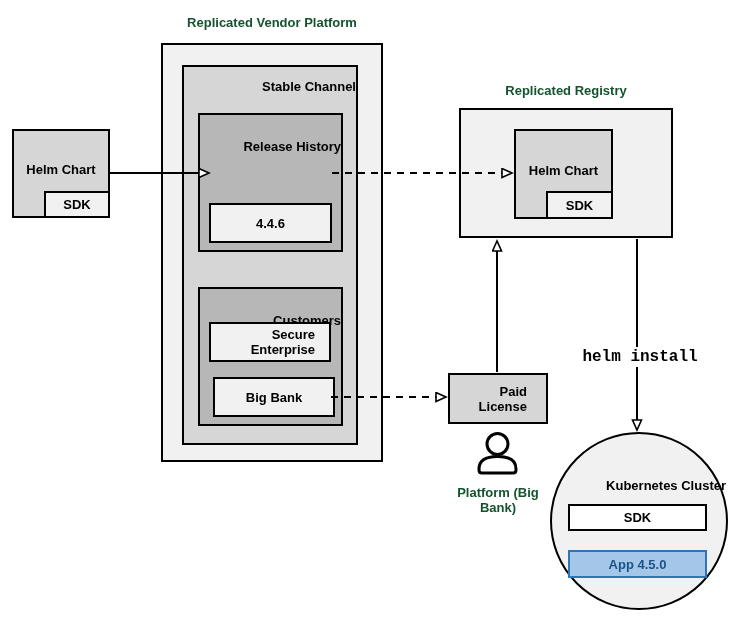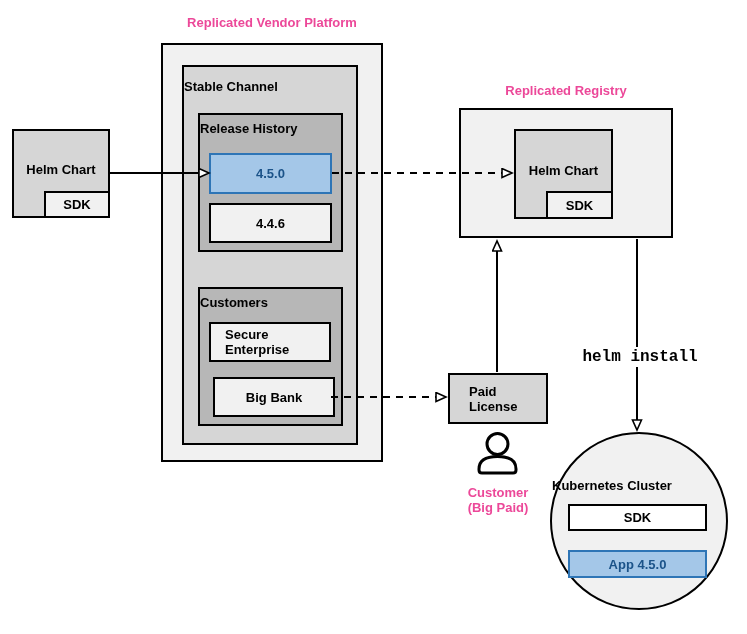--- a/index.html
+++ b/index.html
@@ -27,41 +27,41 @@
   }
   .box {
     position: absolute;
     border: 2px solid var(--line);
   }
   .lbl {
     font-size: 13px;
     font-weight: bold;
     color: #000;
     line-height: 15px;
-    text-align: left;
+    text-align: right;
   }
   .title {
     position: absolute;
     font-size: 13px;
     font-weight: bold;
-    color: #ec4899;
+    color: #14532d;
     text-align: center;
   }
   .fill-light  { background: var(--box-light); }
   .fill-medium { background: var(--box-medium); }
   .fill-dark   { background: var(--box-dark); }
   .fill-white  { background: var(--box-white); }
   .fill-blue   {
     background: var(--highlight-fill);
     border-color: var(--highlight-border);
   }
   .fill-blue .lbl { color: var(--highlight-text); }
   .group-label {
     display: block;
-    padding-top: 6px;
+    padding-top: 24px;
   }
   .flex-center {
     display: flex;
     align-items: center;
     justify-content: center;
   }
   .cmd {
     position: absolute;
     z-index: 6;
     font-family: "Liberation Mono", "DejaVu Sans Mono", monospace;
@@ -95,23 +95,20 @@
   <div class="title" style="left:132px; top:15px; width:280px;">Replicated Vendor Platform</div>
 
   <div class="box fill-light" style="left:161px; top:43px; width:222px; height:419px;">
 
     <div class="box fill-medium" style="left:19px; top:20px; width:176px; height:380px;">
       <span class="lbl group-label" style="padding-top:12px;">Stable Channel</span>
 
       <div class="box fill-dark" style="left:14px; top:46px; width:145px; height:139px;">
         <span class="lbl group-label">Release History</span>
 
-        <div class="box fill-blue flex-center" style="left:9px; top:38px; width:123px; height:41px;">
-          <span class="lbl">4.5.0</span>
-        </div>
 
         <div class="box fill-light flex-center" style="left:9px; top:88px; width:123px; height:40px;">
           <span class="lbl">4.4.6</span>
         </div>
       </div>
 
       <div class="box fill-dark" style="left:14px; top:220px; width:145px; height:139px;">
         <span class="lbl group-label">Customers</span>
 
         <div class="box fill-light flex-center" style="left:9px; top:33px; width:122px; height:40px;">
@@ -147,21 +144,21 @@
     <span class="lbl" style="width:58px;">Paid License</span>
   </div>
 
   <div id="actor-icon-wrap">
     <svg width="45" height="46" viewBox="0 0 45 46">
       <circle cx="22.5" cy="15" r="10.5" fill="#fff" stroke="#000" stroke-width="3"></circle>
       <path d="M4 41 L4 40 Q4 27.5 22.5 27.5 Q41 27.5 41 40 L41 41 Q41 44 38 44 L7 44 Q4 44 4 41 Z" fill="#fff" stroke="#000" stroke-width="3" stroke-linejoin="round"></path>
     </svg>
   </div>
   <div class="title" style="left:446px; top:485px; width:104px; line-height:15px;">
-    <span style="display:inline-block; width:84px;">Customer (Big Paid)</span>
+    <span style="display:inline-block; width:84px;">Platform (Big Bank)</span>
   </div>
 
 
   <div class="cmd" style="left:572px; top:347px; width:136px;">helm install</div>
 
   <div class="circle" style="left:550px; top:432px; width:178px; height:178px;">
     <div class="lbl" style="position:absolute; left:0; top:44px; width:174px;">Kubernetes Cluster</div>
     <div class="box fill-white flex-center" style="left:16px; top:70px; width:139px; height:27px;">
       <span class="lbl">SDK</span>
     </div>

